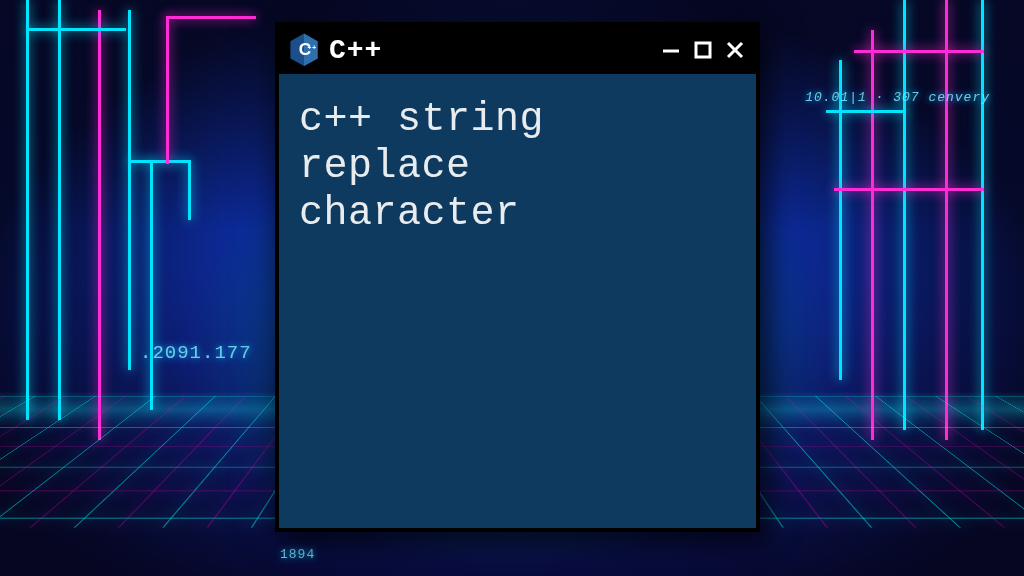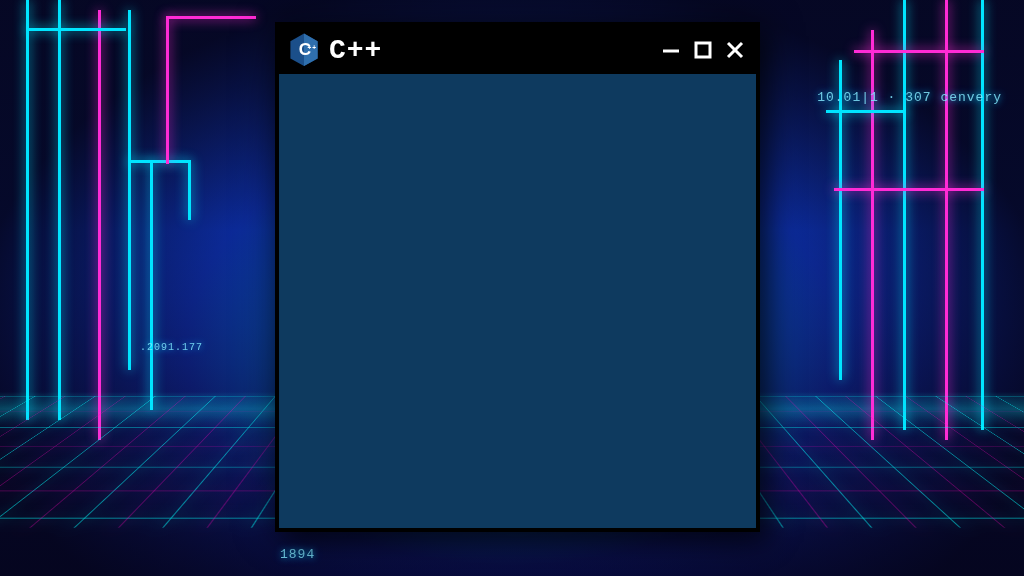--- a/index.html
+++ b/index.html
@@ -59,21 +59,21 @@
       opacity: 0.7;
     }
     .vline { position:absolute; width:3px; top:0; filter: blur(0.3px) drop-shadow(0 0 6px currentColor); }
     .hline { position:absolute; height:3px; filter: blur(0.3px) drop-shadow(0 0 6px currentColor); }
     .cyan { color:#00e5ff; background:#00e5ff; }
     .mag  { color:#ff2bd6; background:#ff2bd6; }
     .glowtxt {
       position:absolute;
       color:#7fe8ff;
       font-family:'Courier New',monospace;
-      font-size:10px;
+      font-size:19px;
       letter-spacing:1px;
       text-shadow:0 0 6px rgba(0,220,255,.9),0 0 12px rgba(0,120,255,.6);
       opacity:.85;
     }
 
     
     .win {
       position: absolute;
       left: 275px;
       top: 22px;
@@ -144,21 +144,21 @@
 <div class="vline cyan" style="right:40px; height:430px;"></div>
 <div class="vline mag" style="right:76px; height:440px;"></div>
 <div class="vline cyan" style="right:118px; height:430px;"></div>
 <div class="vline mag" style="right:150px; height:410px; top:30px;"></div>
 <div class="vline cyan" style="right:182px; height:320px; top:60px;"></div>
 <div class="hline mag" style="right:40px; top:50px; width:130px;"></div>
 <div class="hline cyan" style="right:118px; top:110px; width:80px;"></div>
 <div class="hline mag" style="right:40px; top:188px; width:150px;"></div>
 
 <div class="glowtxt" style="left:140px; top:342px;">.2091.177</div>
-<div class="glowtxt" style="right:22px; top:90px; font-size:13px;">10.01|1 · 307  cenvery</div>
+<div class="glowtxt" style="right:34px; top:90px; font-size:13px;font-style:italic;">10.01|1 · 307  cenvery</div>
 <div class="glowtxt" style="left:280px; bottom:14px; font-size:13px;">1894</div>
 
 <div class="floor"></div>
 <div class="floor-mg"></div>
 
 <div class="win">
   <div class="titlebar">
     <div class="logo">
       <svg viewBox="0 0 100 115" width="30" height="34">
         <polygon points="50,2 96,28 96,86 50,112 4,86 4,28" fill="#1b4f8a"></polygon>
@@ -181,13 +181,16 @@
           </svg>
       </div>
       <div class="wbtn">
         <svg viewBox="0 0 20 20" width="20" height="20">
             <line x1="3" y1="3" x2="17" y2="17"></line>
             <line x1="17" y1="3" x2="3" y2="17"></line>
           </svg>
       </div>
     </div>
   </div>
+  <div class="content"><span style="white-space:pre-line">c++ string
+replace
+character</span></div>
 </div>
 
 </body></html>

